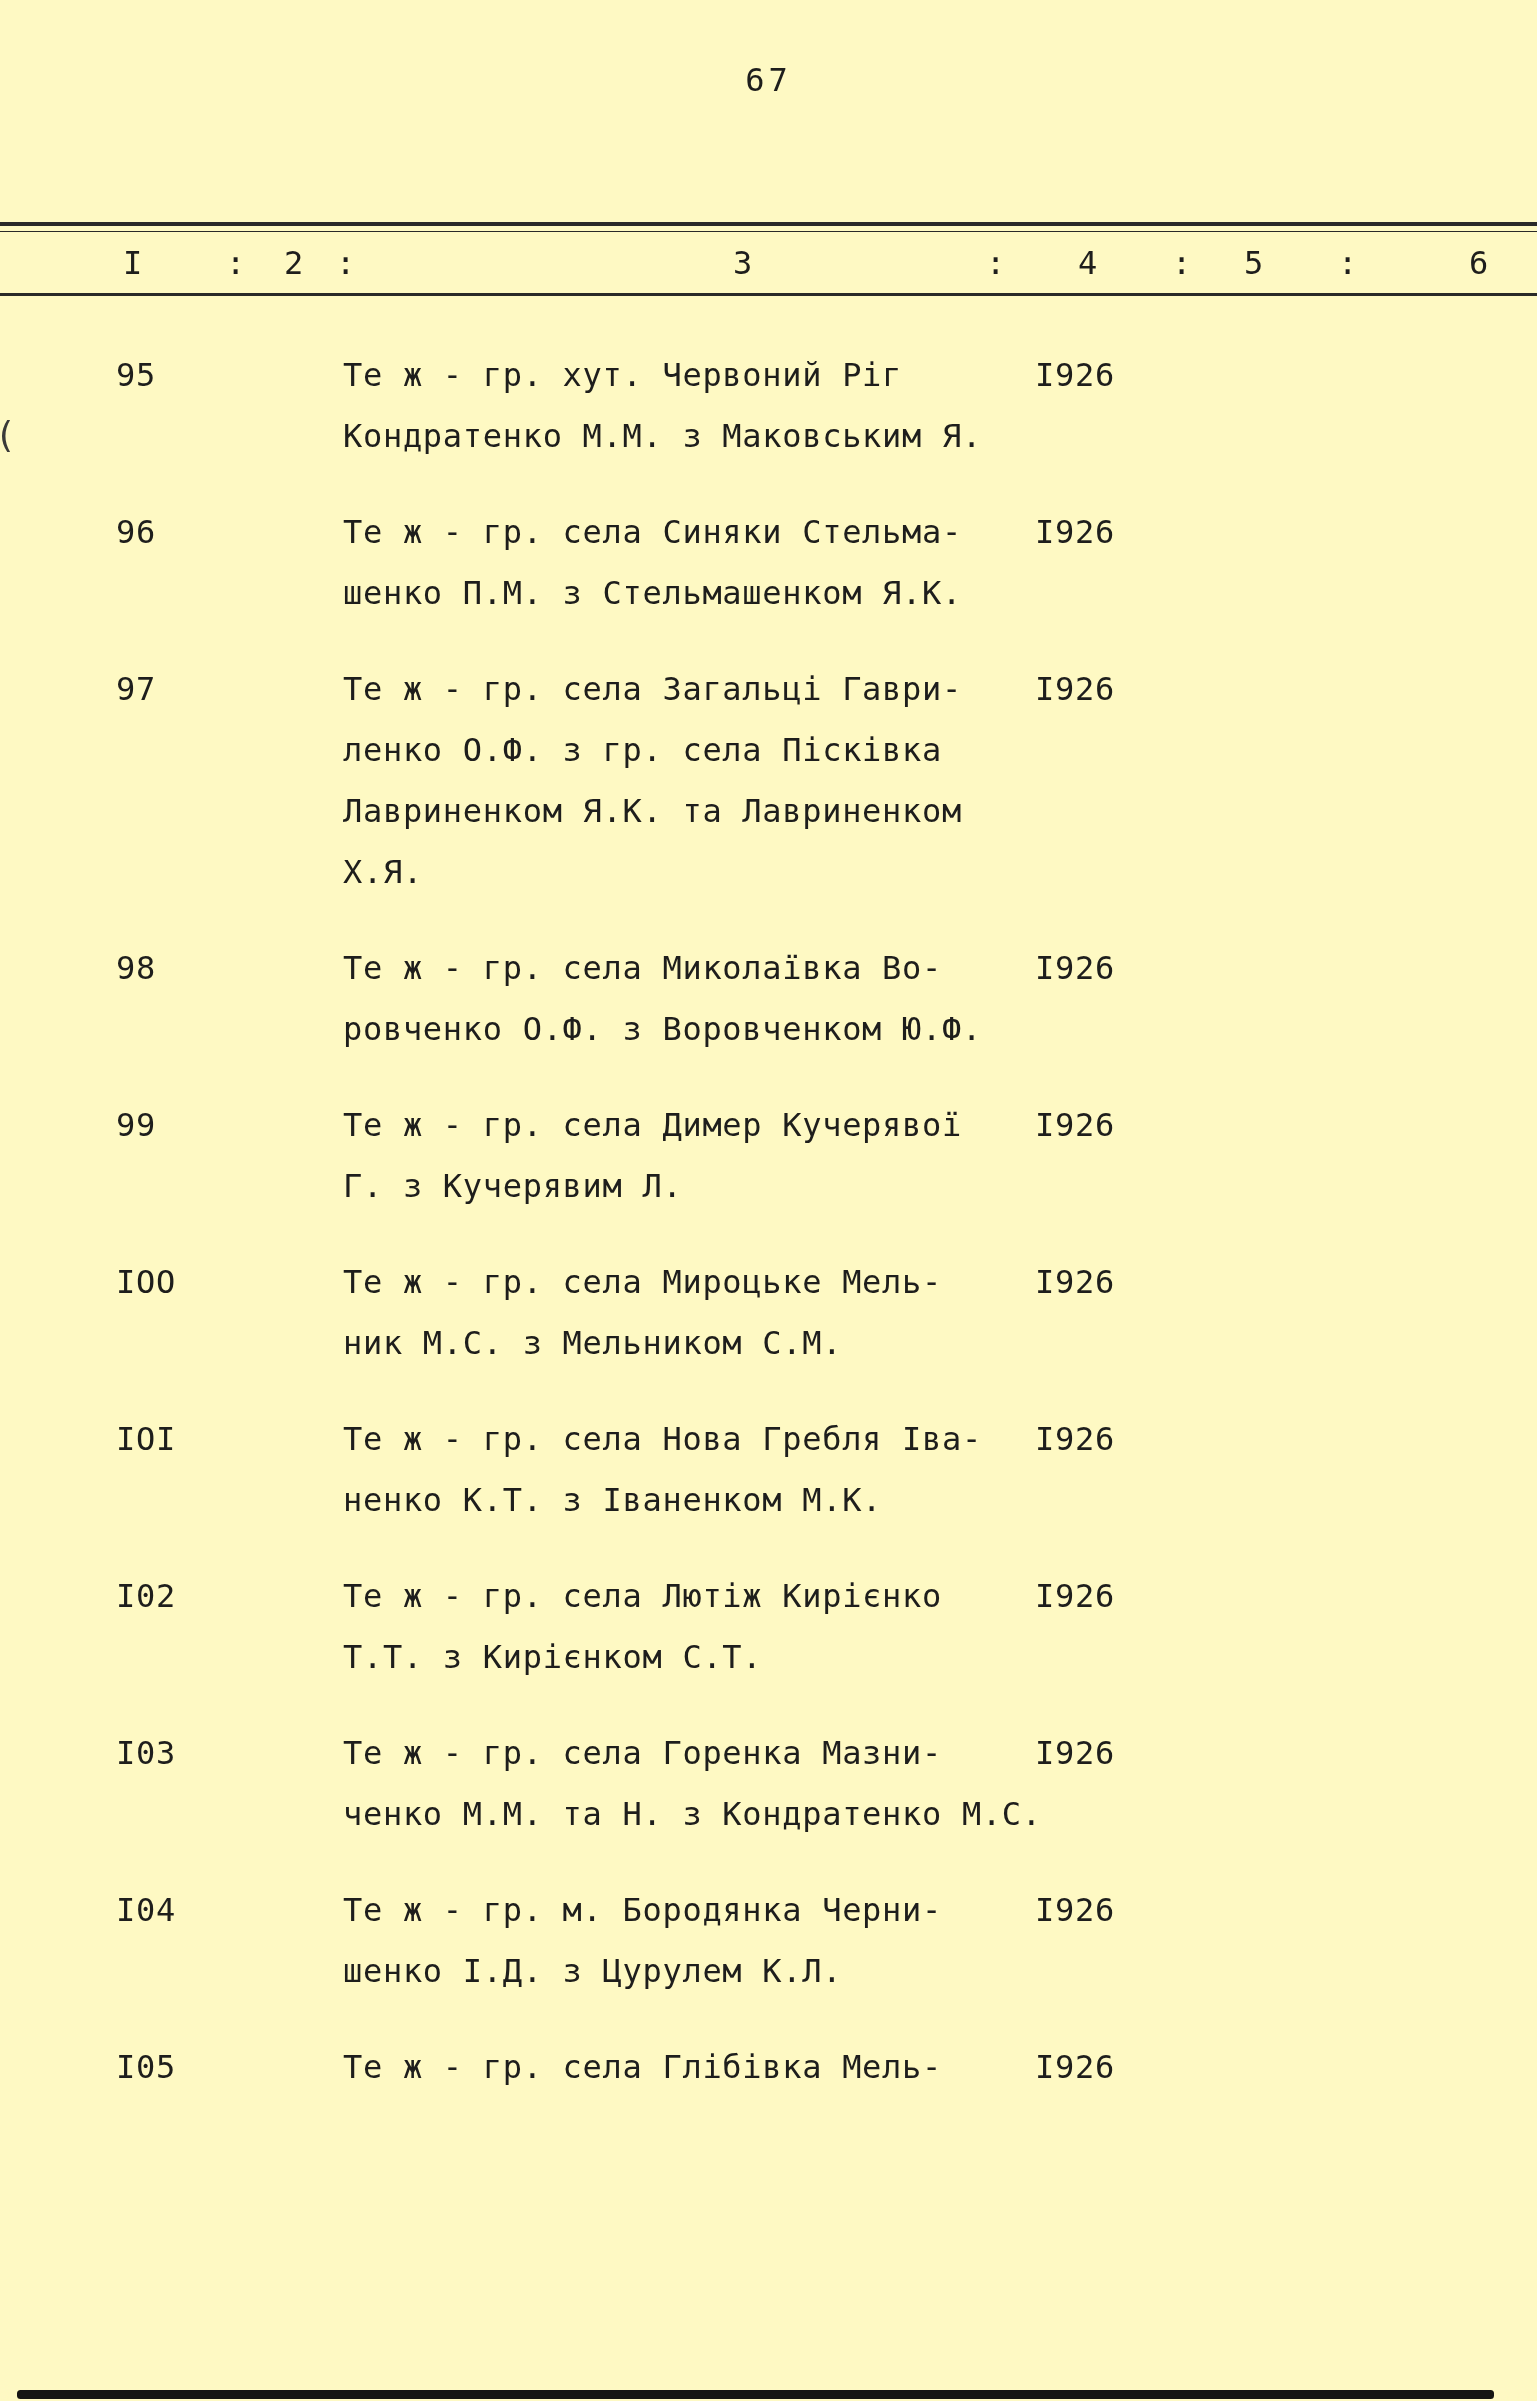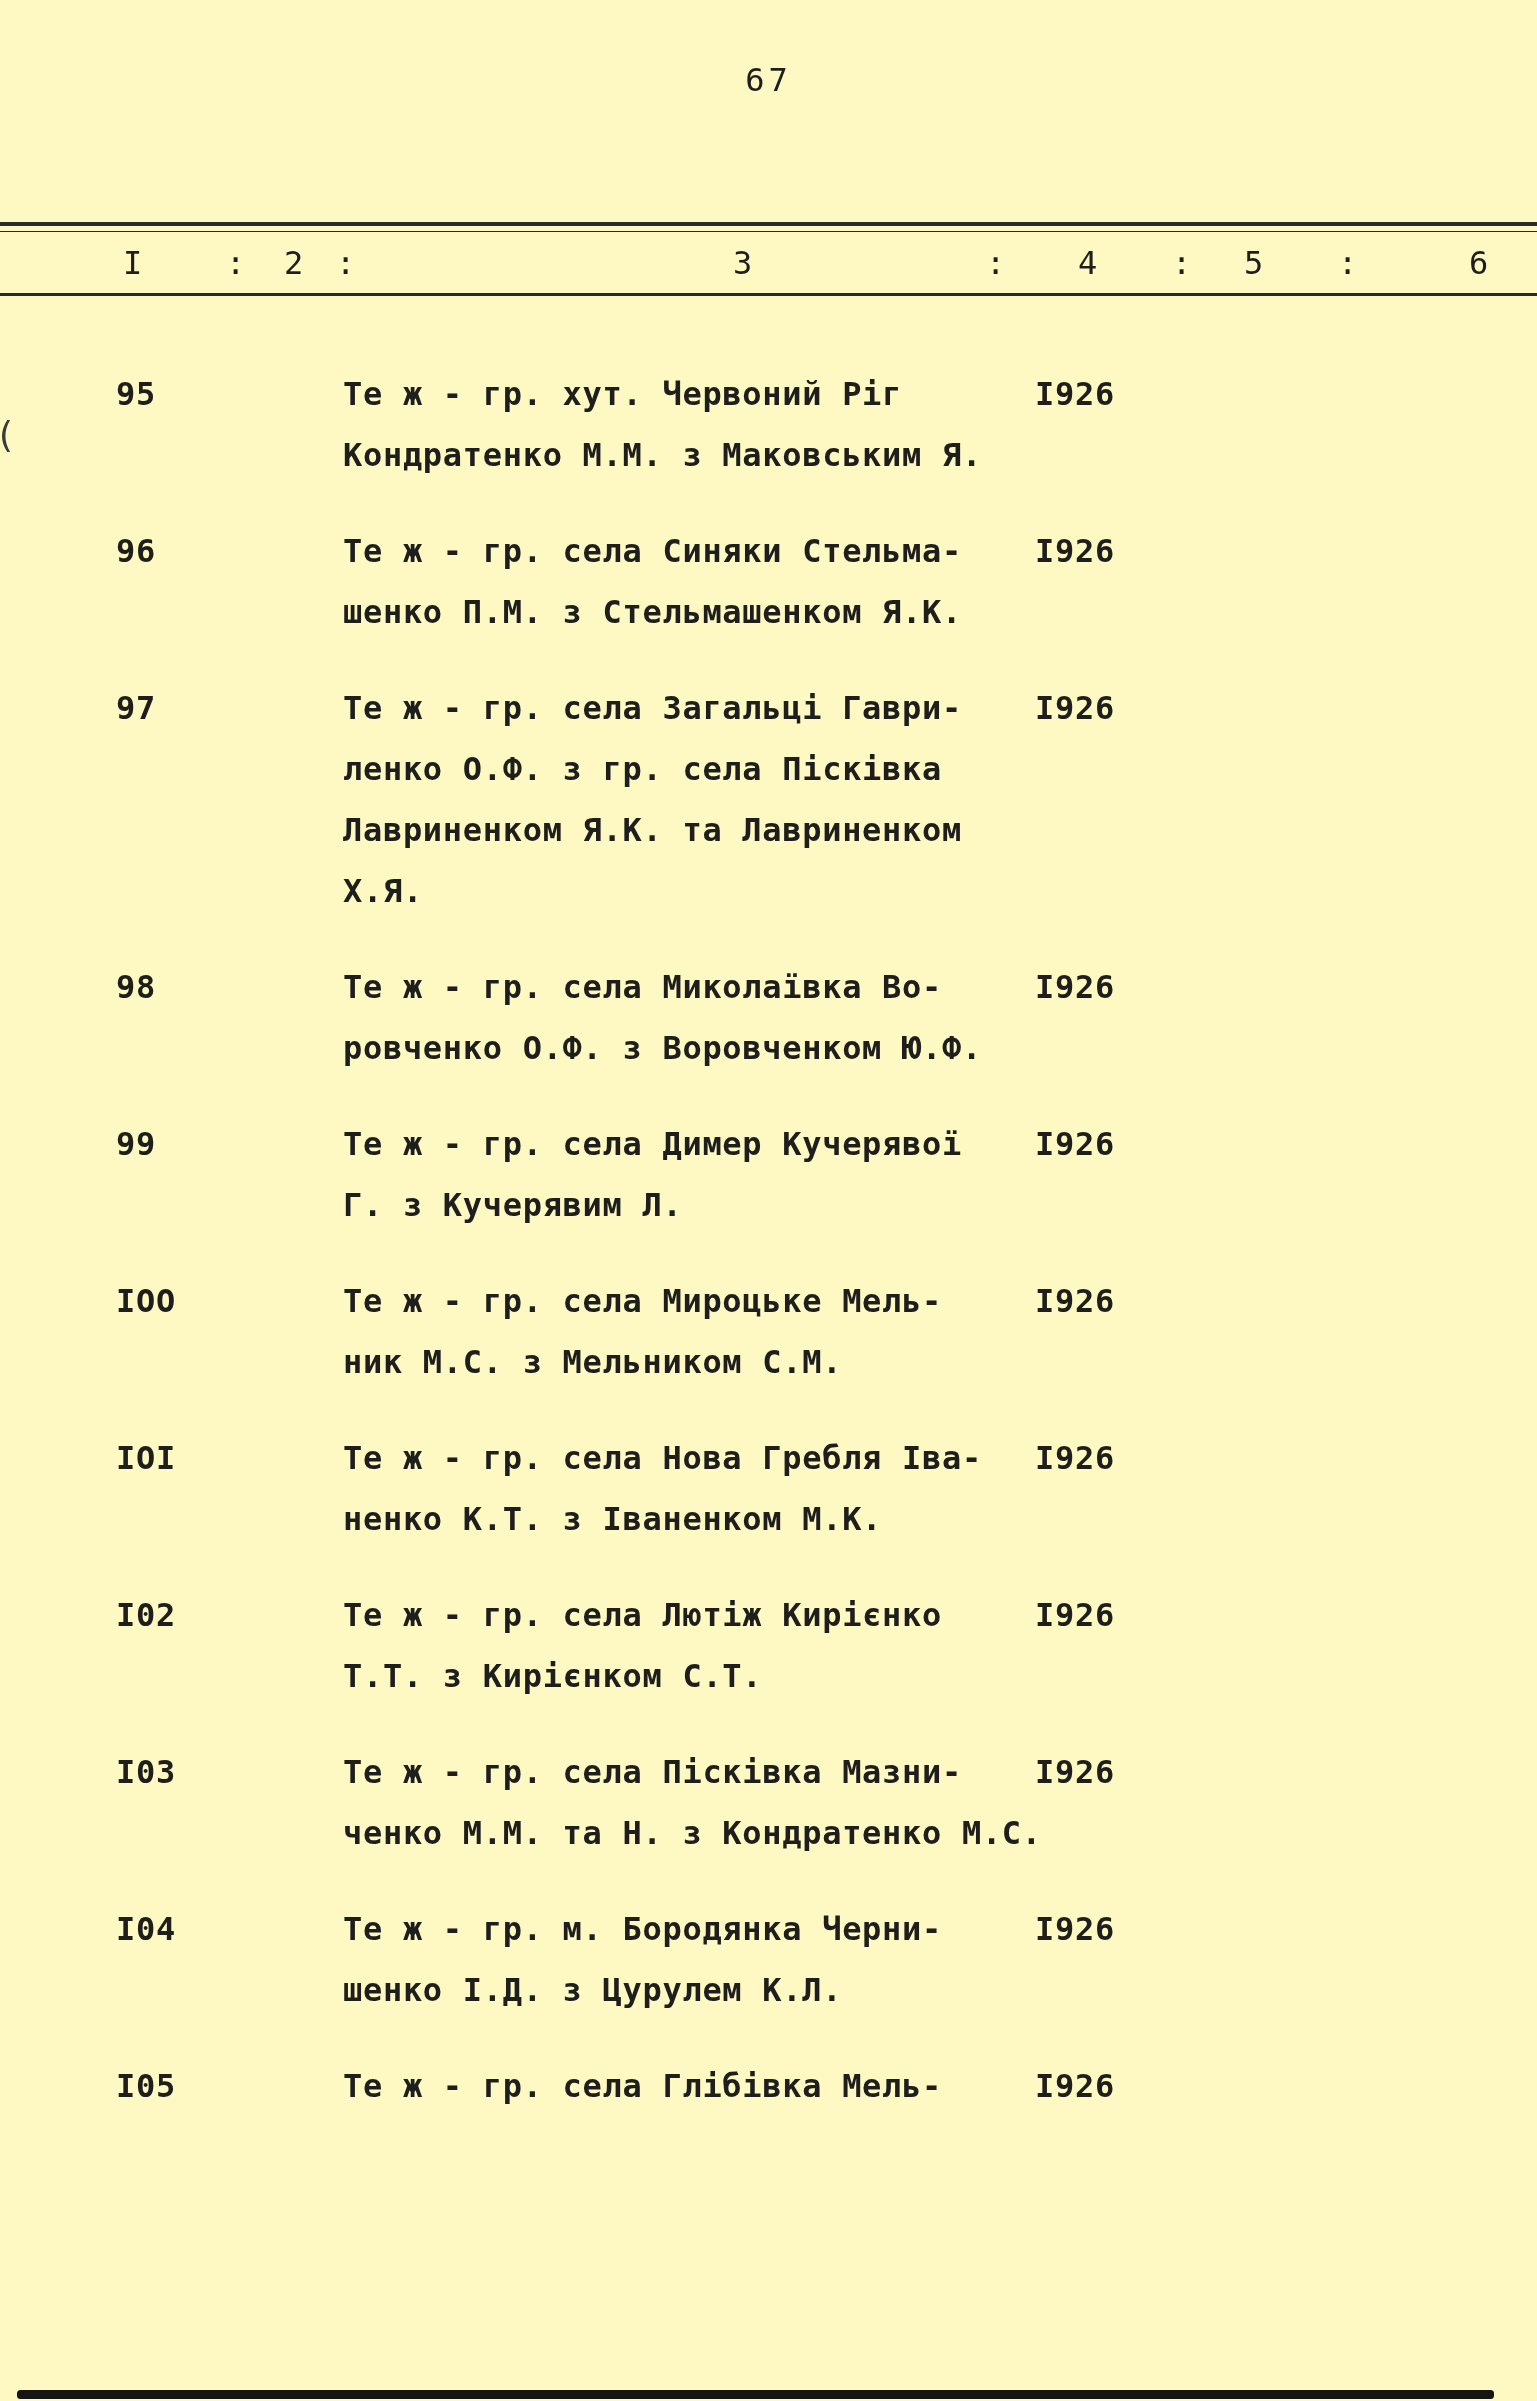--- a/index.html
+++ b/index.html
@@ -51,24 +51,23 @@
   .hc3  { left: 336px; }
   .hc4  { left: 733px; }
   .hc5  { left: 986px; }
   .hc6  { left: 1078px; }
   .hc7  { left: 1172px; }
   .hc8  { left: 1244px; }
   .hc9  { left: 1338px; }
   .hc10 { left: 1469px; }
   .table-body {
     position: absolute;
-    top: 364px;
-    left: 0;
-    width: 100%;
-    font-weight: bold;
+    top: 345px;
+    left: 0;
+    width: 100%;
   }
   .row {
     display: flex;
     align-items: flex-start;
     margin-bottom: 35px;
     font-size: 32px;
     line-height: 61px;
   }
   .col-no {
     width: 331px;
@@ -204,21 +203,21 @@
     <div class="col-text">
           <div class="text-line">Те ж - гр. села Лютіж Кирієнко</div>
           <div class="text-line">Т.Т. з Кирієнком С.Т.</div>
         </div>
     <div class="col-year">I926</div>
   </div>
 
   <div class="row">
     <div class="col-no">I03</div>
     <div class="col-text">
-          <div class="text-line">Те ж - гр. села Пісківка Мазни-</div>
+          <div class="text-line">Те ж - гр. села Горенка Мазни-</div>
           <div class="text-line">ченко М.М. та Н. з Кондратенко М.С.</div>
         </div>
     <div class="col-year">I926</div>
   </div>
 
   <div class="row">
     <div class="col-no">I04</div>
     <div class="col-text">
           <div class="text-line">Те ж - гр. м. Бородянка Черни-</div>
           <div class="text-line">шенко І.Д. з Цурулем К.Л.</div>

